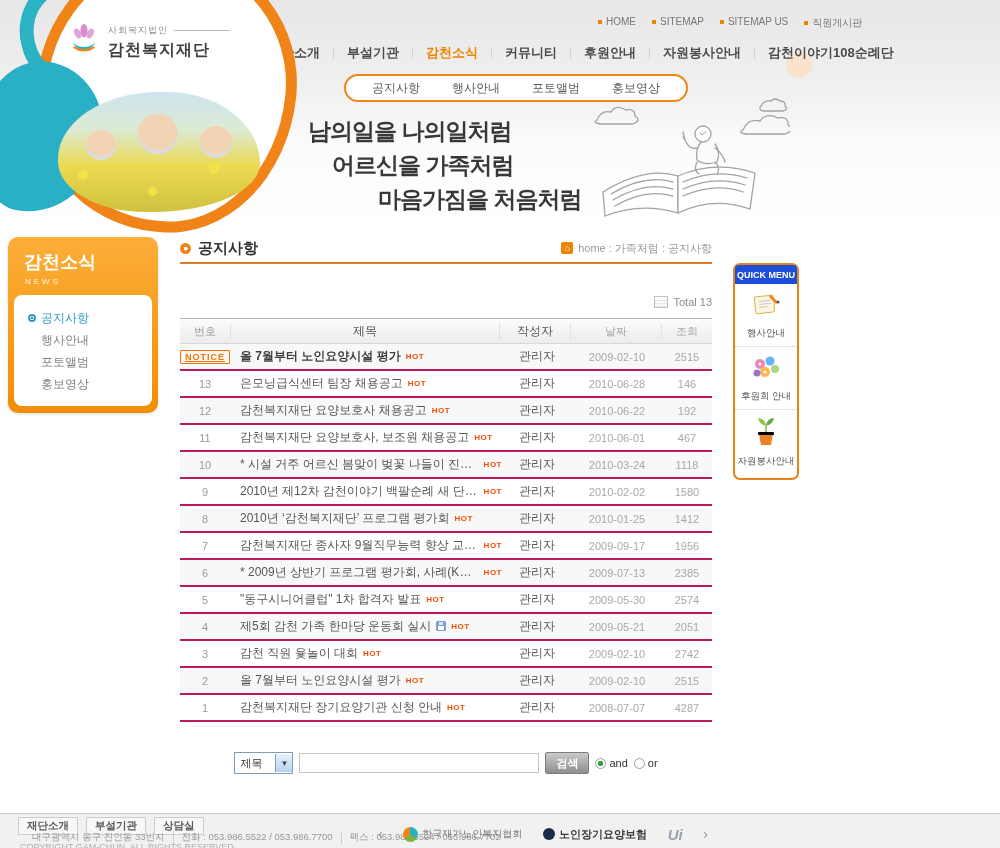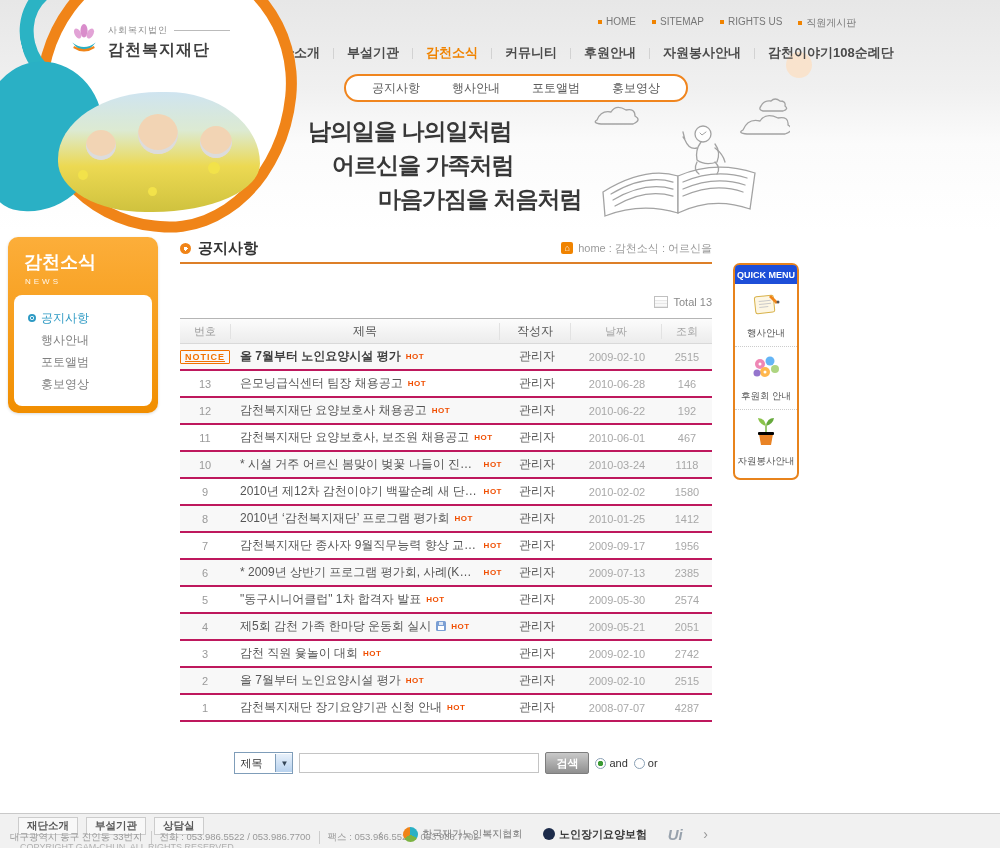--- a/index.html
+++ b/index.html
@@ -105,21 +105,21 @@
   .qm-head{height:19px;background:#1d4ed8;border-radius:4px 4px 0 0;color:#fff;font-size:9px;font-weight:bold;
          display:flex;align-items:center;justify-content:center;letter-spacing:0;}
   .qm-item{padding:7px 0 6px;display:flex;flex-direction:column;align-items:center;gap:4px;cursor:pointer;}
   .qm-item+.qm-item{border-top:1px dotted #ccc;}
   .qm-label{font-size:9.5px;color:#555;white-space:nowrap;}
   
   .footer{position:absolute;left:0;top:813px;width:1000px;height:35px;background:#f1f1f1;border-top:1px solid #c9c9c9;}
   .f-links{position:absolute;left:18px;top:3px;display:flex;gap:8px;}
   .f-link{font-size:10.5px;font-weight:bold;color:#5a5a5a;border:1px solid #ccc;background:#f8f8f8;
           padding:1px 8px;cursor:pointer;}
-  .f-addr{position:absolute;left:10px;top:17px;font-size:9.5px;color:#999;display:flex;gap:8px;}
+  .f-addr{position:absolute;left:32px;top:17px;font-size:9.5px;color:#999;display:flex;gap:8px;}
   .f-addr span+span{border-left:1px solid #ccc;padding-left:8px;}
   .f-copy{position:absolute;left:20px;top:28px;font-size:9px;color:#b0b0b0;}
   .f-partners{position:absolute;left:378px;top:8px;width:330px;height:24px;display:flex;align-items:center;
           justify-content:space-between;}
   .f-arrow{font-size:14px;color:#999;cursor:pointer;line-height:1;}
   .partner{display:flex;align-items:center;gap:4px;cursor:pointer;}
   .p-circle1{width:15px;height:15px;border-radius:50%;background:conic-gradient(#2ab0c5 0 33%,#7cb342 33% 66%,#ef8418 66% 100%);}
   .p-circle2{width:12px;height:12px;border-radius:50%;background:#1c2b4a;}
   .p-name1{font-size:10px;color:#777;}
   .p-name2{font-size:11px;font-weight:bold;color:#3a3a3a;}
@@ -137,21 +137,21 @@
         <span class="u-item">
           <span class="u-bullet"></span>
           <span>HOME</span>
         </span>
         <span class="u-item">
           <span class="u-bullet"></span>
           <span>SITEMAP</span>
         </span>
         <span class="u-item">
           <span class="u-bullet"></span>
-          <span>RIGHTS US</span>
+          <span>SITEMAP US</span>
         </span>
         <span class="u-item">
           <span class="u-bullet"></span>
           <span>직원게시판</span>
         </span>
       </div>
 
     <div class="mainnav">
         <span class="mnav-item">재단소개</span>
         <span class="mnav-sep"></span>
@@ -250,21 +250,21 @@
   </div>
 
   <div class="content">
     <div class="title-row">
       <div class="pt-left">
         <span class="pt-bullet"></span>
         <span class="page-title">공지사항</span>
       </div>
       <div class="crumbs">
         <span class="home-ico">⌂</span>
-        <span>home : 감천소식 : 어르신을</span>
+        <span>home : 가족처럼 : 공지사항</span>
       </div>
     </div>
     <div class="title-divider"></div>
 
     <div class="total-row">
       <span class="total-ico"></span>
       <span>Total 13</span>
     </div>
 
     <div class="btable">

